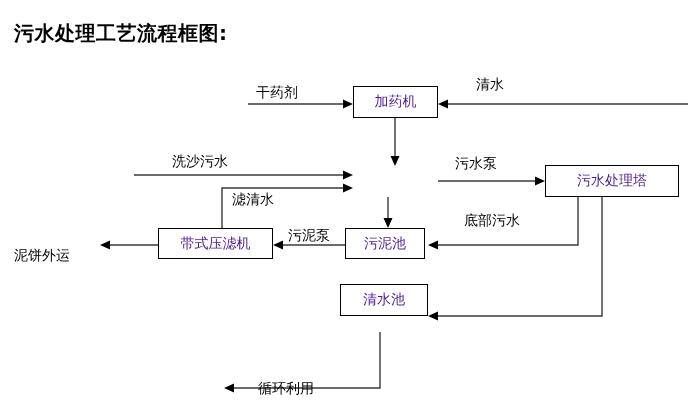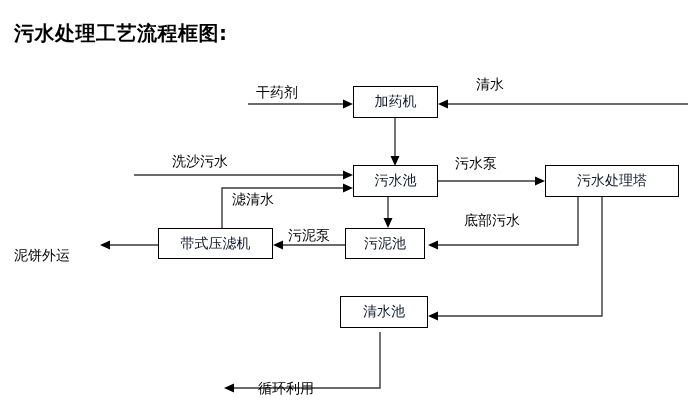--- a/index.html
+++ b/index.html
@@ -27,21 +27,21 @@
   }
   .node {
     position: absolute;
     box-sizing: border-box;
     border: 1px solid #000000;
     background: #ffffff;
     display: flex;
     align-items: center;
     justify-content: center;
     font-size: 14px;
-    color: #0f172a;
+    color: #4c1d95;
     white-space: nowrap;
     z-index: 3;
   }
   .edge-label {
     position: absolute;
     font-size: 14px;
     color: #000000;
     white-space: nowrap;
     z-index: 4;
     background: transparent;
@@ -114,37 +114,34 @@
     <polygon points="428,316 438,311.5 438,320.5"></polygon>
 
     <polyline points="380,332 380,388 232,388"></polyline>
     <polygon points="224,388 234,383.5 234,392.5"></polygon>
   </svg>
 
   <div class="node" style="left:353px; top:86px; width:85px; height:32px;">
     <span>加药机</span>
   </div>
 
-  <div class="node" style="left:353px; top:165px; width:85px; height:32px;">
-    <span>污水池</span>
-  </div>
 
   <div class="node" style="left:545px; top:165px; width:134px; height:32px;">
     <span>污水处理塔</span>
   </div>
 
   <div class="node" style="left:158px; top:228px; width:115px; height:31px;">
     <span>带式压滤机</span>
   </div>
 
   <div class="node" style="left:329px; top:228px; width:80px; height:31px;margin-left:16px;">
     <span>污泥池</span>
   </div>
 
-  <div class="node" style="left:340px; top:296px; width:88px; height:32px;">
+  <div class="node" style="left:340px; top:284px; width:88px; height:32px;">
     <span>清水池</span>
   </div>
 
   <div class="edge-label" style="left:256px; top:84px;">干药剂</div>
 
   <div class="edge-label" style="left:476px; top:76px;">清水</div>
 
   <div class="edge-label" style="left:172px; top:153px;">洗沙污水</div>
 
   <div class="edge-label" style="left:232px; top:191px;">滤清水</div>

